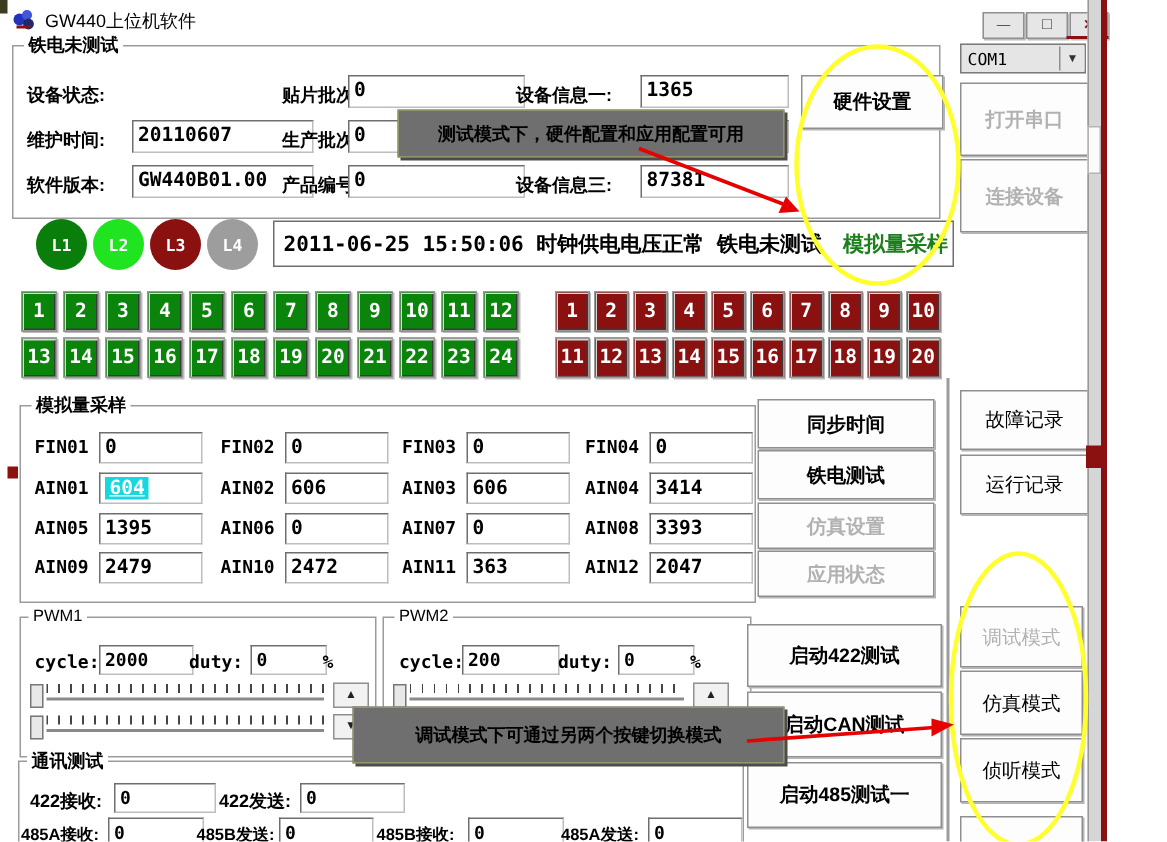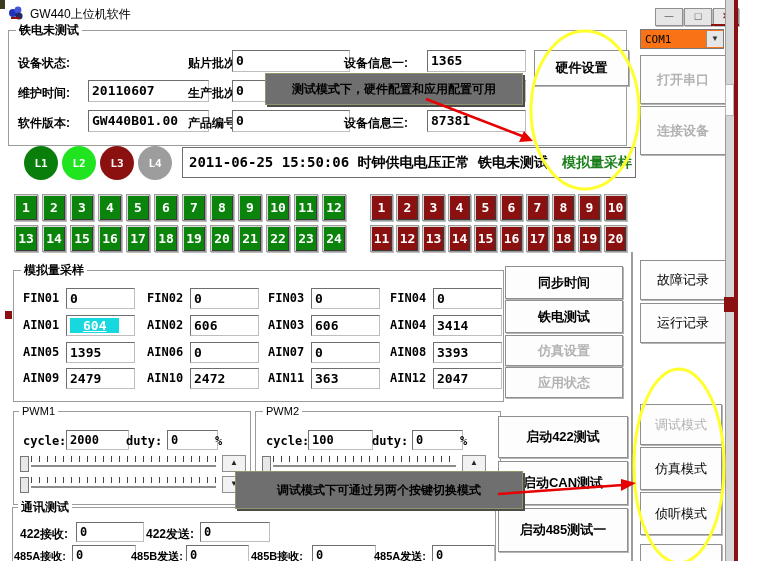--- a/index.html
+++ b/index.html
@@ -17,21 +17,21 @@
   .winbtn.b-max::after{content:"□";font-size:11px;}
   .winbtn.b-close::after{content:"✕";color:#8a1111;font-weight:bold;}
 
   
   .group{border:1px solid #9b9b9b;box-shadow:inset 1px 1px 0 #fff,1px 1px 0 #fff;}
   .legend{background:#fff;padding:0 3px;font-size:12px;font-weight:bold;line-height:12px;}
 
   .lbl{font-size:12px;font-weight:bold;white-space:nowrap;}
   .field{background:#fff;border:1px solid #6e6e6e;border-right-color:#bdbdbd;border-bottom-color:#bdbdbd;
          font-size:13px;font-weight:bold;padding:2px 3px;overflow:hidden;white-space:nowrap;}
-  .field .sel{background:var(--selection);color:#fff;padding:0 13px;text-decoration:underline;}
+  .field .sel{background:var(--selection);color:#fff;padding:0 3px;text-decoration:underline;}
   .v-right{text-align:right;}
 
   .btn{background:#fdfdfd;border:1px solid #8f8f8f;box-shadow:1px 1px 0 #b5b5b5;
        font-size:13px;font-weight:bold;text-align:center;color:#000;cursor:pointer;
        display:flex;align-items:center;justify-content:center;font-family:inherit;}
   .btn.plain{font-weight:normal;}
   .btn.disabled{color:#b2b2b2;cursor:default;}
 
   
   .led{overflow:visible;}
@@ -55,21 +55,21 @@
   .slider{height:16px;display:flex;align-items:flex-start;}
   .thumb{width:9px;height:16px;background:#e8e8e8;border:1px solid #777;box-sizing:border-box;}
   .track{flex:1;margin-left:2px;}
   .ticks{height:6px;background:repeating-linear-gradient(90deg,#444 0 1px,transparent 1px 8px);}
   .rail{height:2px;background:#8a8a8a;margin-top:3px;}
   .spin{background:#f2f2f2;border:1px solid #8f8f8f;font-size:8px;line-height:13px;text-align:center;color:#222;cursor:pointer;}
   .spin.up::after{content:"▲";}
   .spin.down::after{content:"▼";}
 
   
-  .combo{background:#f97316;border:1px solid #7a7a7a;display:flex;align-items:center;font-size:11px;}
+  .combo{background:#e5e5e5;border:1px solid #7a7a7a;display:flex;align-items:center;font-size:11px;}
   .combo .txt{flex:1;padding-left:4px;font-family:"DejaVu Sans Mono",monospace;}
   .combo .drop{width:16px;height:16px;background:#e6e6e6;border-left:1px solid #8f8f8f;
                text-align:center;font-size:8px;line-height:16px;color:#333;}
   .combo .drop::after{content:"▼";}
 
   .tooltip{background:#6f6f6f;border:1px solid #93936a;box-shadow:2px 2px 0 #4c4c4c;
            color:#000;font-size:12px;font-weight:bold;display:flex;align-items:center;
            justify-content:center;white-space:nowrap;z-index:40;}
 
   .vline{width:2px;background:#9c9c9c;box-shadow:1px 0 0 #fff;}
@@ -266,21 +266,21 @@
     <span class="track">
         <span class="ticks" style="display:block"></span>
         <span class="rail" style="display:block"></span>
       </span>
   </div>
   <div class="abs spin down" style="left:222px;top:476px;width:22px;height:15px"></div>
 
   <div class="abs group" style="left:255px;top:411px;width:244px;height:92px"></div>
   <div class="abs legend" style="left:263px;top:405px;font-weight:normal;font-size:11px">PWM2</div>
   <div class="abs lbl mono" style="left:266px;top:434px">cycle:</div>
-  <div class="abs field mono" style="left:308px;top:430px;width:57px;height:14px;font-size:12px"><span>100</span></div>
+  <div class="abs field mono" style="left:308px;top:430px;width:57px;height:14px;font-size:12px"><span>200</span></div>
   <div class="abs lbl mono" style="left:372px;top:434px">duty:</div>
   <div class="abs field mono" style="left:412px;top:430px;width:43px;height:14px;font-size:12px"><span>0</span></div>
   <div class="abs lbl mono" style="left:460px;top:434px">%</div>
   <div class="abs slider" style="left:262px;top:456px;width:194px">
     <span class="thumb"></span>
     <span class="track">
         <span class="ticks" style="display:block"></span>
         <span class="rail" style="display:block"></span>
       </span>
   </div>

